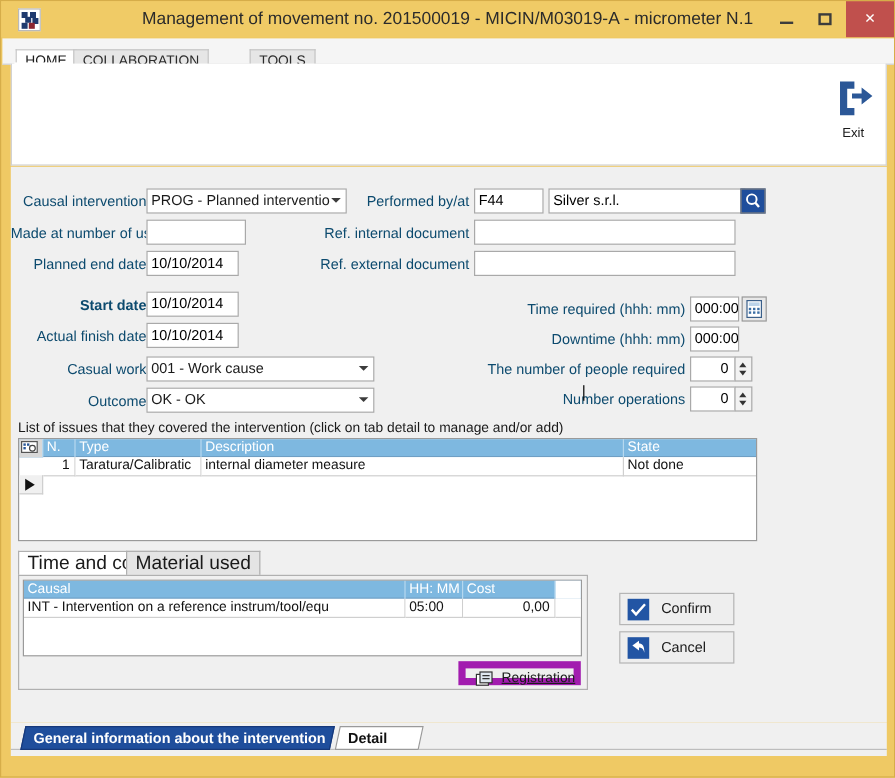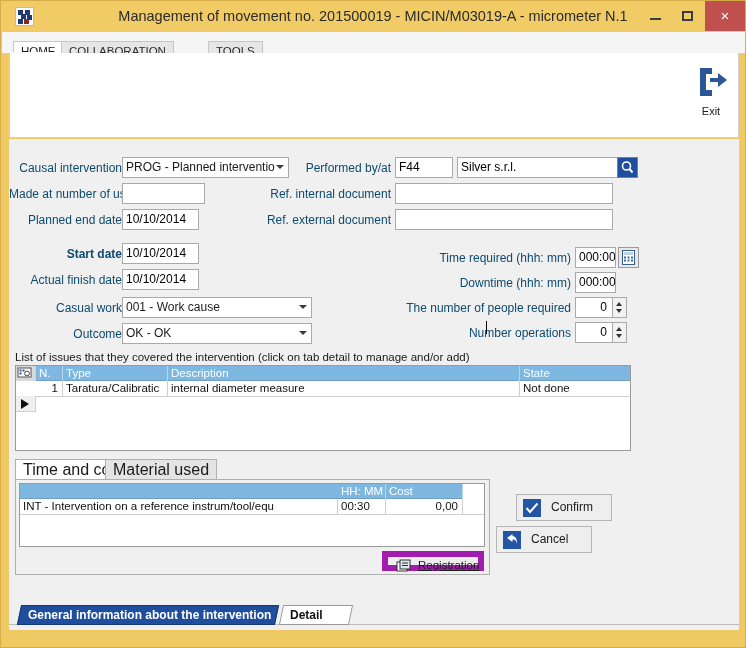--- a/index.html
+++ b/index.html
@@ -165,21 +165,21 @@
   #regbtn .rl{position:absolute;left:30px;top:2px;font-size:11.5px;
     color:#1a1a1a;text-decoration:underline;}
   
   .bigbtn{
     position:absolute;width:96px;height:27px;box-sizing:border-box;
     border:1px solid #b5b5b5;background:#eeeeee;
   }
   .bigbtn .sq{position:absolute;left:6px;top:4px;width:18px;height:18px;background:#2255a4;}
   .bigbtn .txt{position:absolute;left:34px;top:5px;font-size:12px;color:#1a1a1a;}
   #btn-confirm{left:507px;top:355px;}
-  #btn-cancel{left:487px;top:387px;}
+  #btn-cancel{left:507px;top:387px;}
   
   #bottombar{position:absolute;left:8px;top:601px;width:730px;height:28px;background:#f0f0f0;}
   #btabs{position:absolute;left:0;top:3px;width:730px;height:22px;}
   .btab{position:absolute;top:0;height:20px;box-sizing:border-box;
     transform:skewX(-12deg);border:1px solid #9a9a9a;}
   .btab .tl{display:block;transform:skewX(12deg);font-size:12px;line-height:18px;
     padding:0 8px;white-space:nowrap;font-weight:bold;}
   #btab-gen{left:10px;width:258px;background:#1f4e9c;border-color:#16387a;}
   #btab-gen .tl{color:#ffffff;}
   #btab-det{left:272px;width:70px;background:#ffffff;}
@@ -341,27 +341,28 @@
       </div>
     </div>
 
     <div id="ltabs">
       <div class="ltab active" id="ltab-time">Time and cost</div>
       <div class="ltab" id="ltab-mat">Material used</div>
     </div>
     <div id="panel2">
       <div id="grid2">
         <div class="ghead">
+          <div class="ghc" style="left:0px;width:318px;">Causal</div>
           <div class="ghc" style="left:318px;width:48px;">HH: MM</div>
           <div class="ghc" style="left:366px;width:77px;">Cost</div>
           <div class="ghc" style="left:443px;width:21px;border-right:none;background:#ffffff;"></div>
         </div>
         <div class="grow">
           <div class="gcell" style="left:0px;width:318px;">INT - Intervention on a reference instrum/tool/equ</div>
-          <div class="gcell" style="left:318px;width:48px;">00:30</div>
+          <div class="gcell" style="left:318px;width:48px;">05:00</div>
           <div class="gcell num" style="left:366px;width:77px;">0,00</div>
           <div class="gcell" style="left:443px;width:21px;border-right:none;"></div>
         </div>
       </div>
       <div id="regbtn">
         <svg width="18" height="16" viewBox="0 0 18 16" style="position:absolute;left:8px;top:2px;">
           <rect x="1" y="3" width="10" height="9" fill="#ffffff" stroke="#333" stroke-width="1"></rect>
           <rect x="4" y="1" width="10" height="9" fill="#dfe7ef" stroke="#333" stroke-width="1"></rect>
           <line x1="6" y1="4" x2="12" y2="4" stroke="#333" stroke-width="1"></line>
           <line x1="6" y1="6.5" x2="12" y2="6.5" stroke="#333" stroke-width="1"></line>

